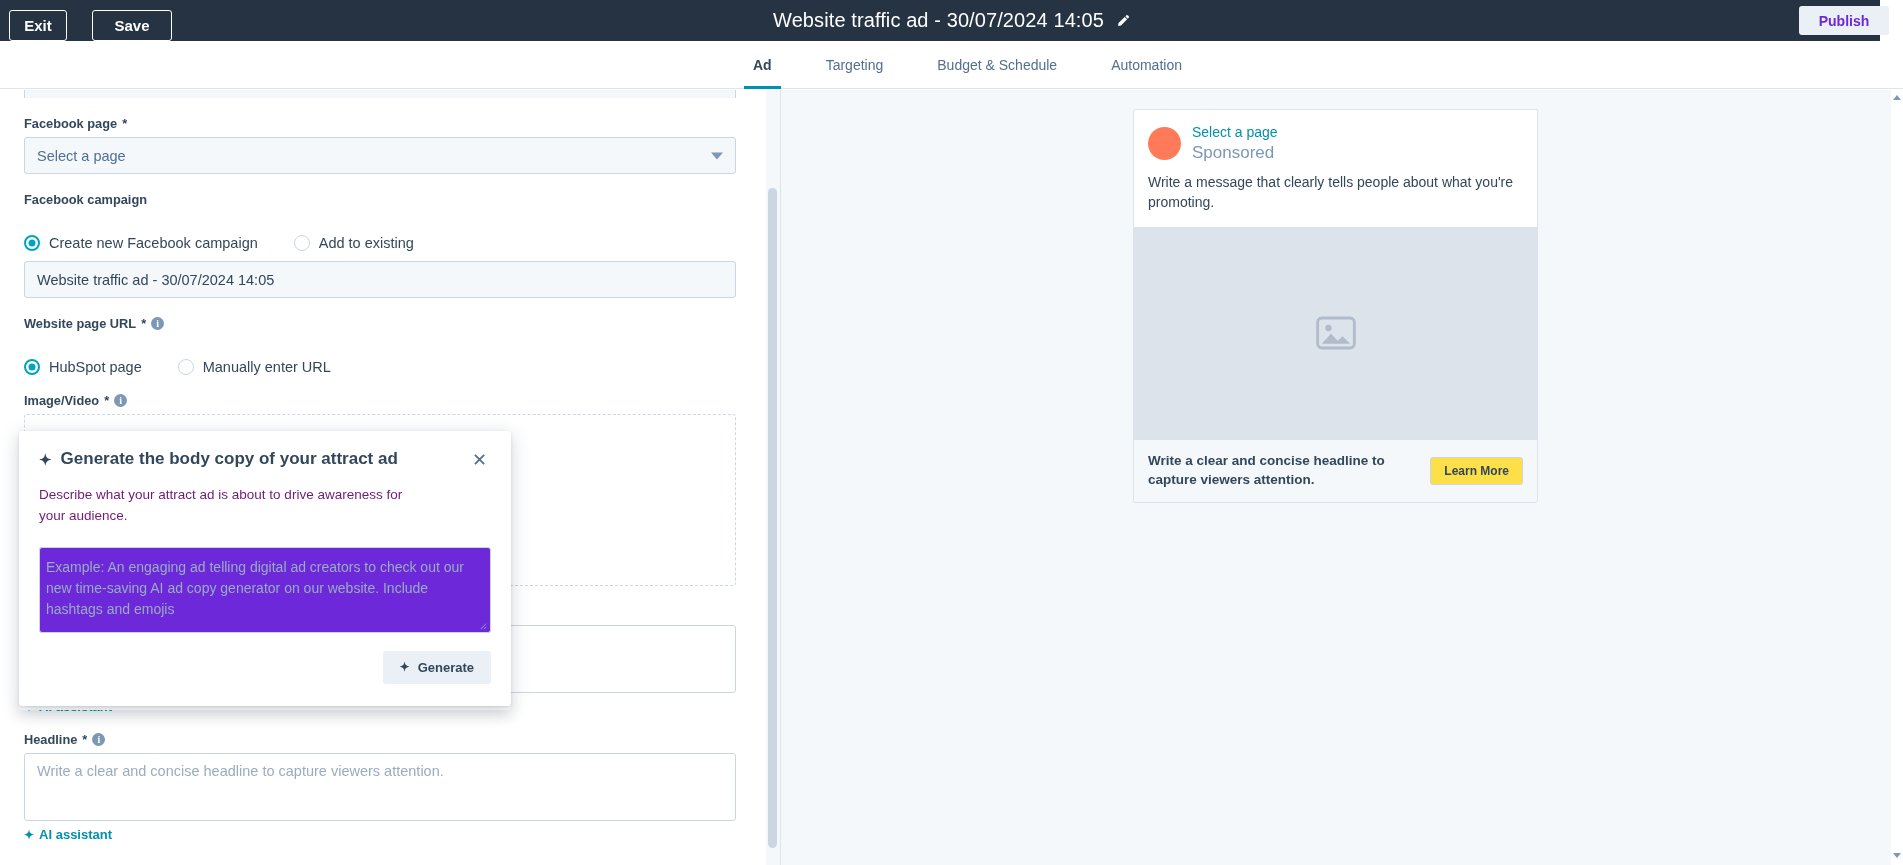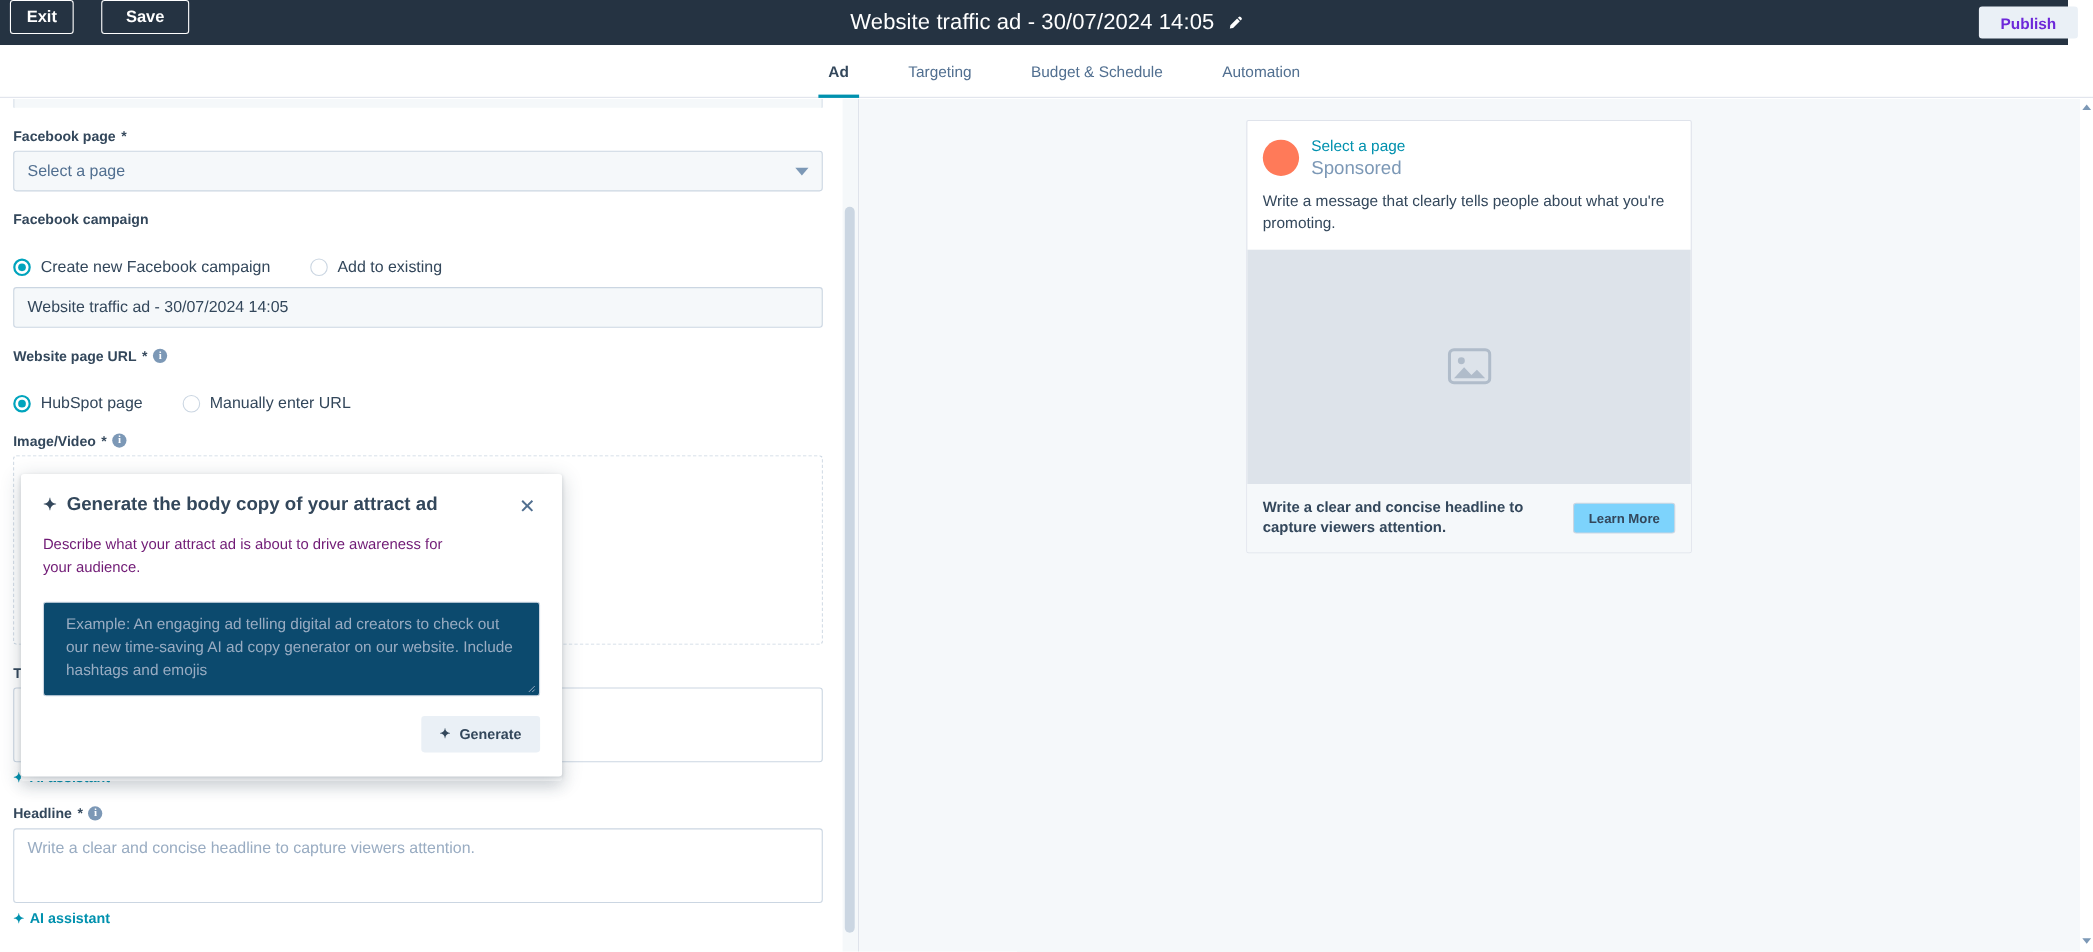--- a/index.html
+++ b/index.html
@@ -10,21 +10,21 @@
     font-family: "Liberation Sans", sans-serif;
     background: #ffffff;
     color: #33475b;
   }
 
   
   #topbar {
     position: absolute; left: 0; top: 0;
     width: 1880px; height: 41px;
     background: #253342;
-    display: flex; align-items: flex-start;
+    display: flex; align-items: flex-end;
   }
   .tb-btn {
     background: transparent;
     border: 1px solid #ffffff;
     border-radius: 3px;
     color: #ffffff;
     font-size: 15px;
     font-weight: 700;
     font-family: "Liberation Sans", sans-serif;
     padding: 0 14px;
@@ -97,21 +97,21 @@
   
   #left-panel {
     position: absolute; left: 0; top: 90px;
     width: 780px; height: 775px;
     background: #ffffff;
     overflow: hidden;
   }
   #form {
     position: absolute; left: 0; top: 0;
     width: 760px;
-    padding: 0 12px;
+    padding: 0 24px;
   }
   .partial-field {
     margin-top: -6px;
     height: 14px;
     border: 1px solid #cbd6e2;
     border-bottom: none;
     border-radius: 3px 3px 0 0;
     background: #f5f8fa;
   }
   .field { margin-top: 18px; }
@@ -252,21 +252,21 @@
     display: flex; align-items: center; justify-content: space-between;
     gap: 12px;
     padding: 12px 14px;
     background: #f5f8fa;
   }
   #ad-headline {
     font-size: 13.5px; font-weight: 700; color: #33475b; line-height: 1.4;
     max-width: 255px;
   }
   #ad-cta {
-    background: #7dd3fc;
+    background: #fde047;
     border: 1px solid #cbd6e2;
     border-radius: 3px;
     color: #33475b;
     font-size: 12px;
     font-weight: 700;
     font-family: "Liberation Sans", sans-serif;
     padding: 6px 13px;
     cursor: pointer;
     white-space: nowrap;
   }
@@ -308,24 +308,24 @@
     line-height: 1; padding: 2px 4px; font-family: "Liberation Sans", sans-serif;
   }
   #modal-desc {
     padding: 14px 20px 0 20px;
     font-size: 13.5px; color: #701a75; line-height: 1.55;
     max-width: 420px;
   }
   #modal-textarea {
     margin: 20px 20px 0 20px;
     height: 86px;
-    background: #0c4a6e;
+    background: #6d28d9;
     border: 1px solid #cbd6e2;
     border-radius: 3px;
-    padding: 9px 20px;
+    padding: 9px 6px;
     font-size: 14px;
     color: #99acc2;
     line-height: 1.5;
     cursor: text;
     position: relative;
     overflow: hidden;
   }
   #modal-resize {
     position: absolute; right: 3px; bottom: 2px;
     width: 9px; height: 9px;

